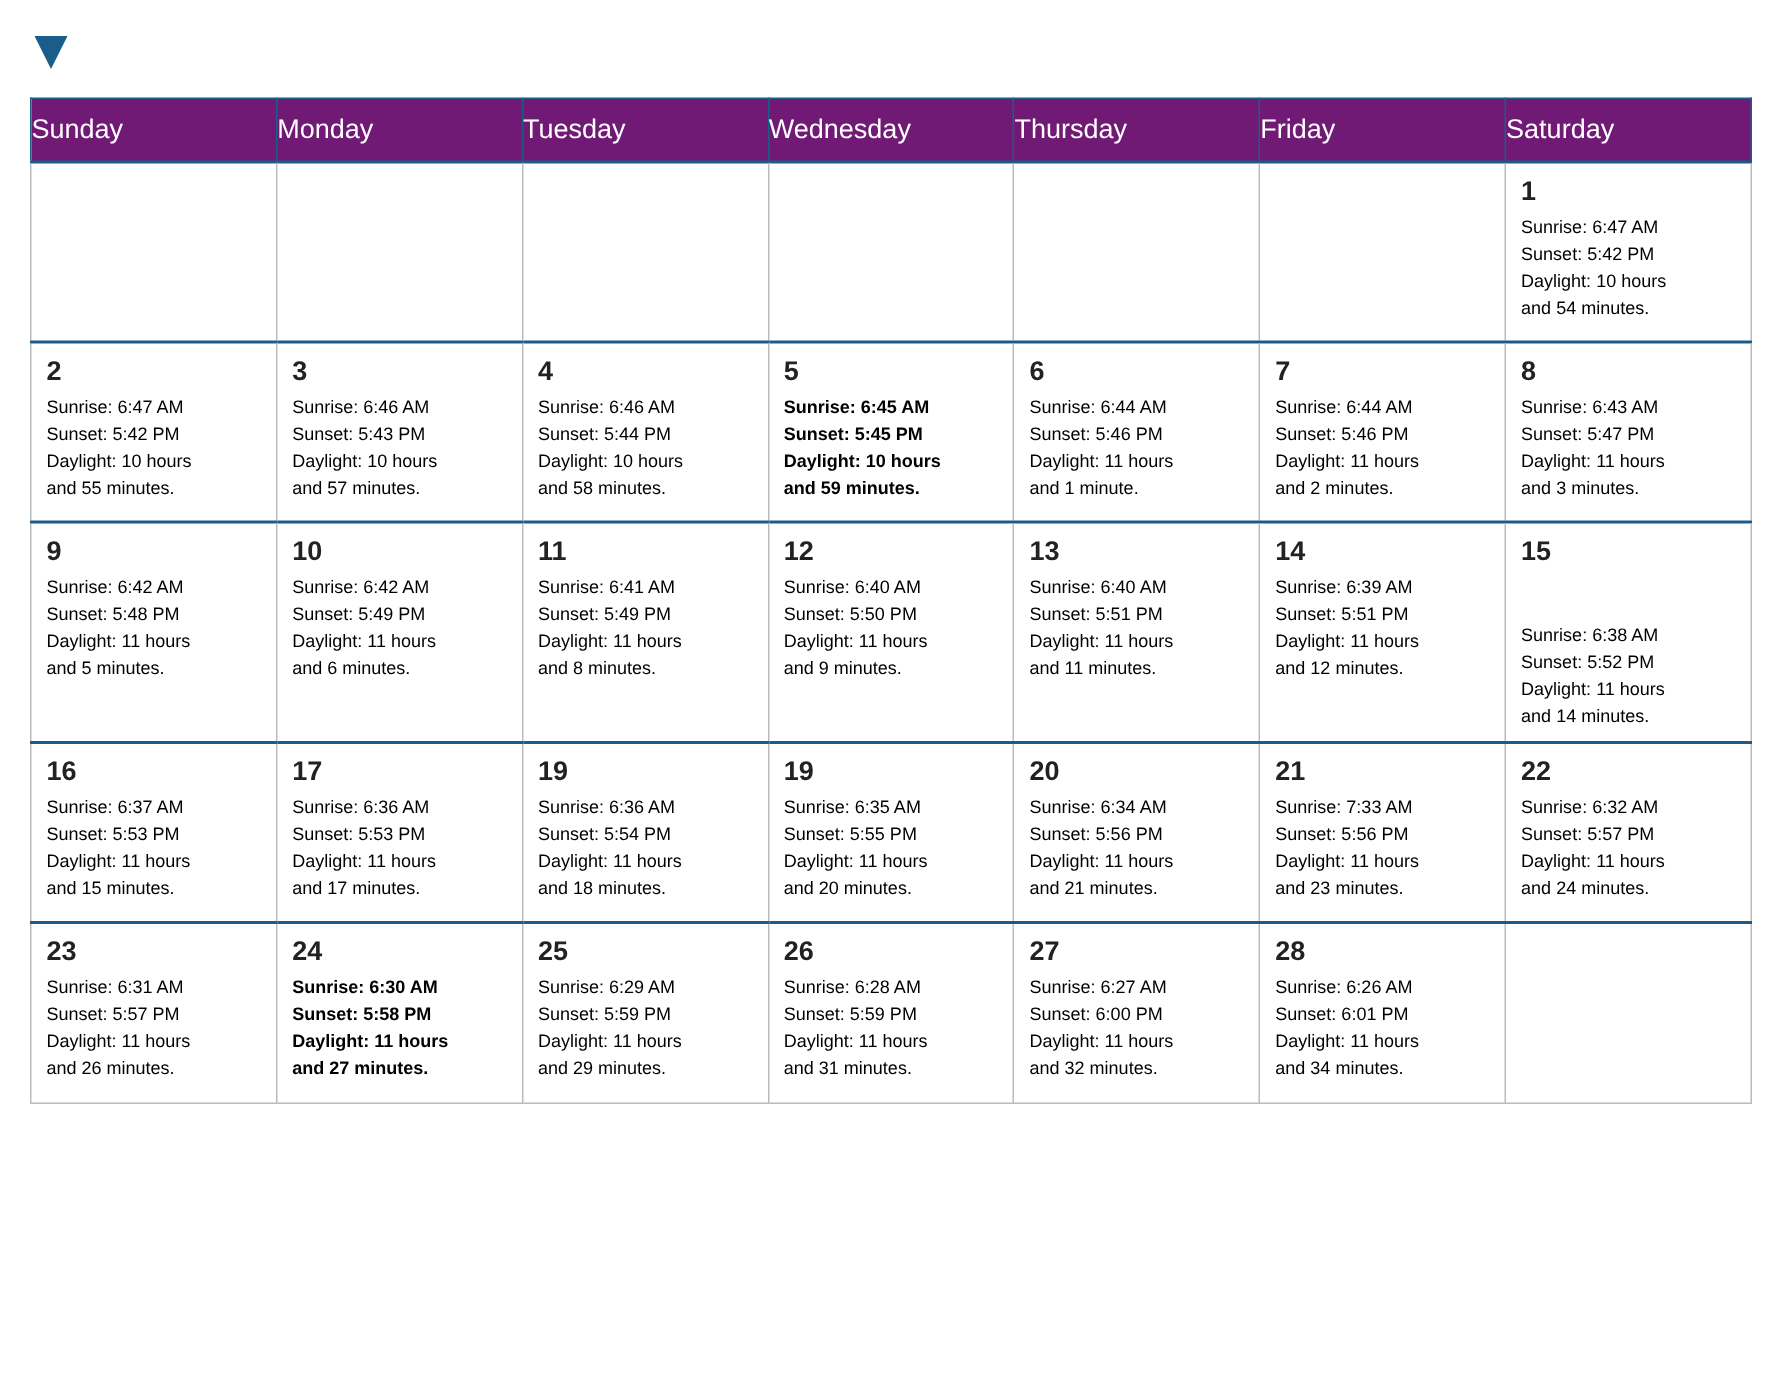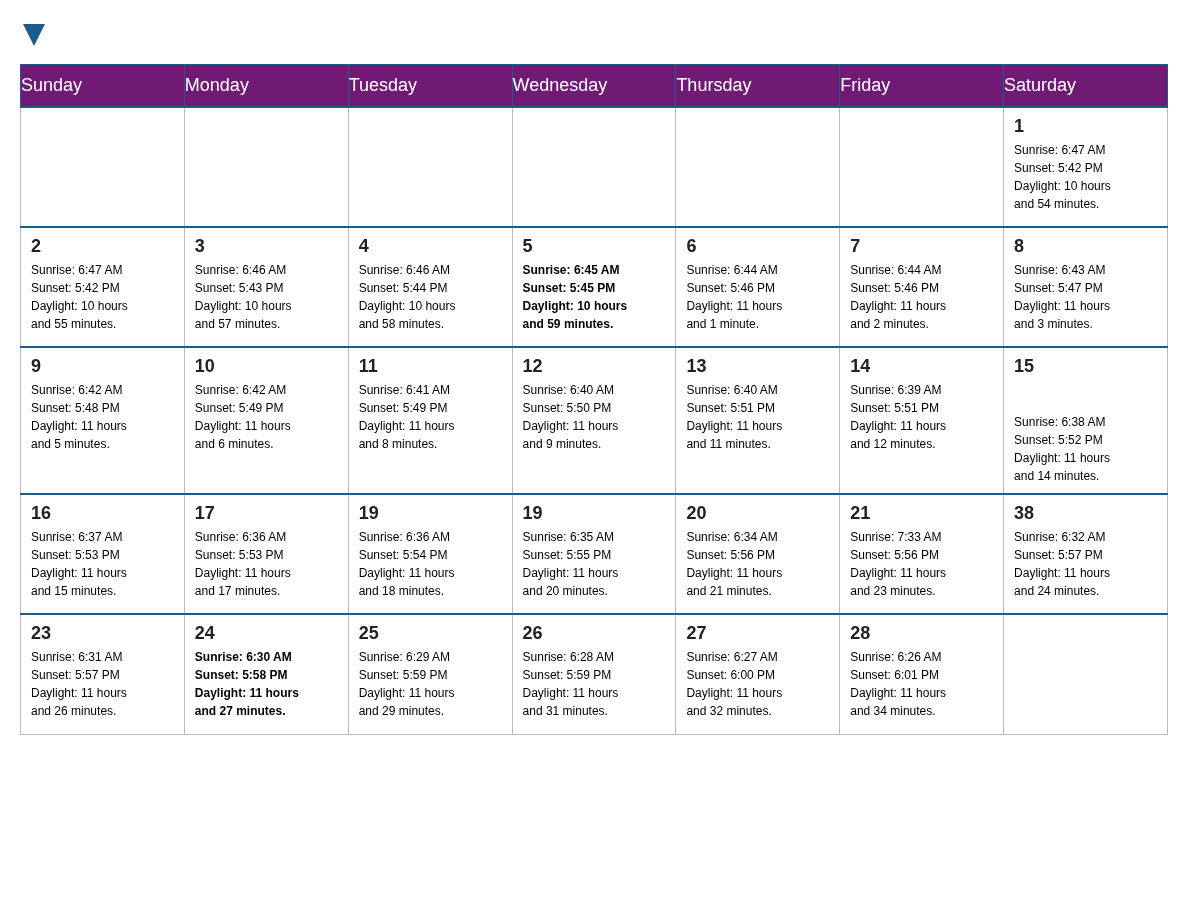--- a/index.html
+++ b/index.html
@@ -284,21 +284,21 @@
 and 21 minutes.</div>
         </td>
         <td>
           <span class="day-num">21</span>
           <div class="day-info" style="white-space: pre-line;">Sunrise: 7:33 AM
 Sunset: 5:56 PM
 Daylight: 11 hours
 and 23 minutes.</div>
         </td>
         <td>
-          <span class="day-num">38</span>
+          <span class="day-num">22</span>
           <div class="day-info" style="white-space: pre-line;">Sunrise: 6:32 AM
 Sunset: 5:57 PM
 Daylight: 11 hours
 and 24 minutes.</div>
         </td>
       </tr>
       <tr>
         <td>
           <span class="day-num">23</span>
           <div class="day-info" style="white-space: pre-line;">Sunrise: 6:31 AM

